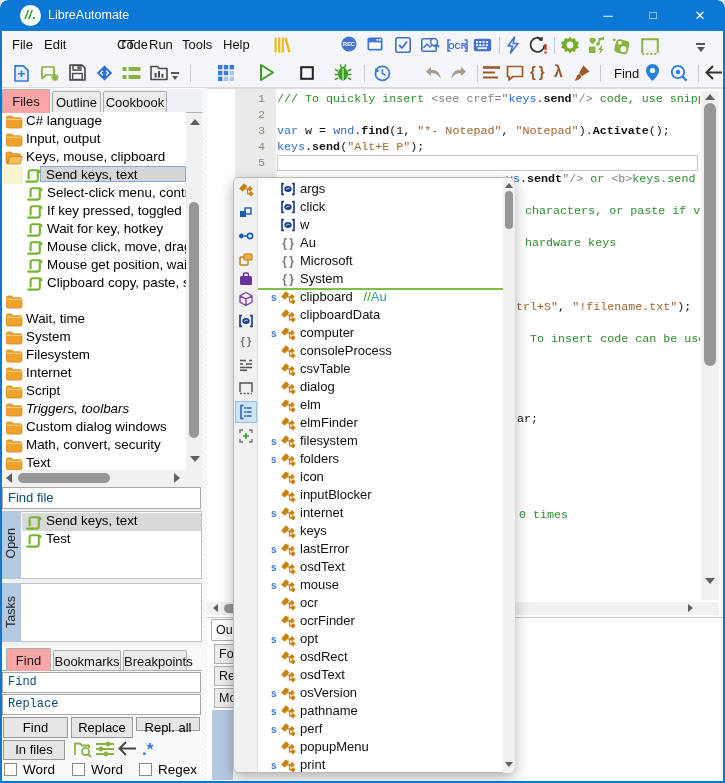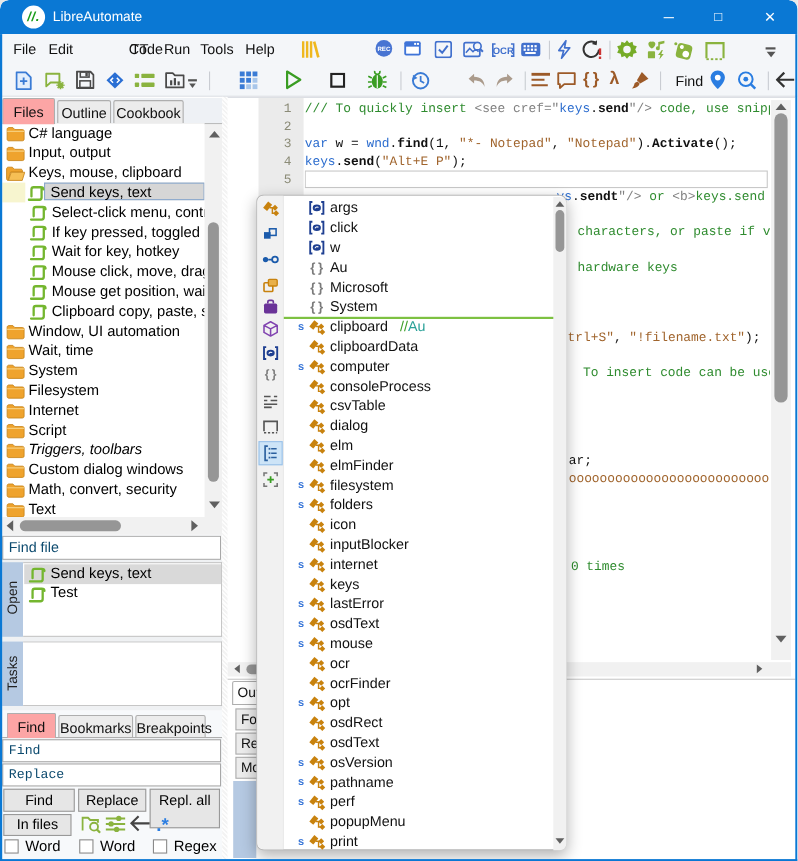--- a/index.html
+++ b/index.html
@@ -355,21 +355,20 @@
         <g fill="none" stroke="#74b62f" stroke-width="2.1" stroke-linecap="round">
           <path d="M3.6,11.6 V5.2 C3.6,4 4.4,3.2 5.6,3.2 H12 C13.4,3.2 14.4,3.8 14.4,5.2"></path>
           <path d="M12.8,4.4 V12.6 C12.8,13.8 12,14.6 10.8,14.6 H1.2"></path>
         </g>
       </svg>
 <div class="trow" style="left:45px;top:162px;line-height:18px;">Clipboard copy, paste, set-</div>
 <svg style="position:absolute;left:3px;top:182px;" width="18" height="15" viewBox="0 0 17 15">
         <path d="M1,3.5 C1,2.7 1.6,2 2.5,2 H6.2 L8,3.8 H15 C15.8,3.8 16.4,4.4 16.4,5.2 V12.5 C16.4,13.3 15.8,14 14.9,14 H2.5 C1.6,14 1,13.3 1,12.5 Z" fill="#efa32d" stroke="#c8861c" stroke-width="0.8"></path>
         <path d="M1,5.4 H16.4" stroke="#f7ce7a" stroke-width="1.1"></path>
       </svg>
-<div class="trow" style="left:24px;top:180px;line-height:18px;">Window, UI automation</div>
 <svg style="position:absolute;left:3px;top:200px;" width="18" height="15" viewBox="0 0 17 15">
         <path d="M1,3.5 C1,2.7 1.6,2 2.5,2 H6.2 L8,3.8 H15 C15.8,3.8 16.4,4.4 16.4,5.2 V12.5 C16.4,13.3 15.8,14 14.9,14 H2.5 C1.6,14 1,13.3 1,12.5 Z" fill="#efa32d" stroke="#c8861c" stroke-width="0.8"></path>
         <path d="M1,5.4 H16.4" stroke="#f7ce7a" stroke-width="1.1"></path>
       </svg>
 <div class="trow" style="left:24px;top:198px;line-height:18px;">Wait, time</div>
 <svg style="position:absolute;left:3px;top:218px;" width="18" height="15" viewBox="0 0 17 15">
         <path d="M1,3.5 C1,2.7 1.6,2 2.5,2 H6.2 L8,3.8 H15 C15.8,3.8 16.4,4.4 16.4,5.2 V12.5 C16.4,13.3 15.8,14 14.9,14 H2.5 C1.6,14 1,13.3 1,12.5 Z" fill="#efa32d" stroke="#c8861c" stroke-width="0.8"></path>
         <path d="M1,5.4 H16.4" stroke="#f7ce7a" stroke-width="1.1"></path>
       </svg>
 <div class="trow" style="left:24px;top:216px;line-height:18px;">System</div>
@@ -452,21 +451,21 @@
 <div style="position:absolute;left:2px;top:646px;width:200px;height:137px;background:#f7f9fb;"></div>
 <div class="tab act" style="left:6px;top:648px;width:45px;height:23px;line-height:23px;">Find</div>
 <div class="tab" style="left:53px;top:650px;width:68px;height:21px;line-height:21px;">Bookmarks</div>
 <div class="tab" style="left:123px;top:650px;width:64px;height:21px;line-height:21px;">Breakpoints</div>
 <div style="position:absolute;left:2px;top:670px;width:200px;height:1px;background:#aeaeae;"></div>
 <div style="position:absolute;left:7px;top:670px;width:43px;height:1px;background:#fff;"></div>
 <div class="inp" style="left:2px;top:672px;width:199px;height:21px;font-family:'Liberation Mono',monospace;font-size:12px;">Find</div>
 <div class="inp" style="left:2px;top:694px;width:199px;height:21px;font-family:'Liberation Mono',monospace;font-size:12px;">Replace</div>
 <div class="btn" style="left:3px;top:717px;width:65px;height:21px;line-height:19px;">Find</div>
 <div class="btn" style="left:71px;top:717px;width:62px;height:21px;line-height:19px;">Replace</div>
-<div class="btn" style="left:136px;top:717px;width:64px;height:36px;line-height:19px;">Repl. all</div>
+<div class="btn" style="left:136px;top:717px;width:64px;height:14px;line-height:19px;">Repl. all</div>
 <div class="btn" style="left:3px;top:740px;width:62px;height:20px;line-height:18px;">In files</div>
 <svg class="ticon" style="left:74px;top:741px;" width="18" height="17" viewBox="0 0 18 17">
           <path d="M1,14 V2.5 H6 L8,4.5 H15 V7" fill="none" stroke="#8ab33f" stroke-width="1.8"></path>
           <circle cx="11.5" cy="10.5" r="3.6" fill="none" stroke="#8ab33f" stroke-width="1.7"></circle>
           <path d="M14,13 L17,16" stroke="#8ab33f" stroke-width="2"></path>
         </svg>
 <svg class="ticon" style="left:96px;top:741px;" width="18" height="16" viewBox="0 0 18 16">
           <g stroke="#8ab33f" stroke-width="1.8">
             <path d="M0,3 H18 M0,8 H18 M0,13 H18"></path>
           </g>
@@ -499,21 +498,20 @@
 <div class="code" style="left:0;top:0;"><span class="cg">/// To quickly insert </span><span class="cy">&lt;see cref="</span><span class="cb2">keys</span>.<span class="cbold">send</span><span class="cy">"/&gt;</span><span class="cg"> code, use snippet</span></div>
 <div class="code" style="left:0;top:32px;"><span class="cb2">var</span> w = <span class="cb2">wnd</span>.<span class="cbold">find</span>(1, <span class="cs">"*- Notepad"</span>, <span class="cs">"Notepad"</span>).<span class="cbold">Activate</span>();</div>
 <div class="code" style="left:0;top:48px;"><span class="cb2">keys</span>.<span class="cbold">send</span>(<span class="cs">"Alt+E P"</span>);</div>
 <div style="position:absolute;left:0;top:64px;width:421px;height:16px;border:1px solid #c8c8c8;background:#fff;"></div>
 <div class="code" style="left:229px;top:80px;"><span class="cb2">ys</span>.<span class="cbold">sendt</span><span class="cy">"/&gt;</span><span class="cg"> or </span><span class="cy">&lt;b&gt;</span><span class="cg">keys.send</span></div>
 <div class="code" style="left:248px;top:112px;"><span class="cg">characters, or paste if v</span></div>
 <div class="code" style="left:248px;top:144px;"><span class="cg">hardware keys</span></div>
 <div class="code" style="left:239px;top:208px;"><span class="cs">trl+S"</span>, <span class="cs">"!filename.txt"</span>);</div>
 <div class="code" style="left:253px;top:240px;"><span class="cg">To insert code can be use</span></div>
 <div class="code" style="left:240px;top:320px;">ar;</div>
-<div class="code" style="left:240px;top:336px;"><span class="cs">oooooooooooooooooooooooooo</span></div>
 <div class="code" style="left:242px;top:416px;"><span class="cg">0 times</span></div>
 </div>
 <div class="sb" style="left:701px;top:91px;width:18px;height:509px;"></div>
 <div class="sbarrow" style="left:705px;top:94px;border-left:5px solid transparent;border-right:5px solid transparent;border-bottom:6px solid #606060;"></div>
 <div class="sbthumb" style="left:704px;top:103px;width:12px;height:263px;border-radius:6px;"></div>
 <div class="sbarrow" style="left:705px;top:578px;border-left:5px solid transparent;border-right:5px solid transparent;border-top:6px solid #606060;"></div>
 <div class="sb" style="left:207px;top:602px;width:512px;height:13px;"></div>
 <div class="sbarrow" style="left:213px;top:604px;border-top:4.5px solid transparent;border-bottom:4.5px solid transparent;border-right:5.5px solid #606060;"></div>
 <div class="sbarrow" style="left:688px;top:604px;border-top:4.5px solid transparent;border-bottom:4.5px solid transparent;border-left:5.5px solid #606060;"></div>
 <div class="sbthumb" style="left:224px;top:604px;width:240px;height:9px;border-radius:4.5px;"></div>

